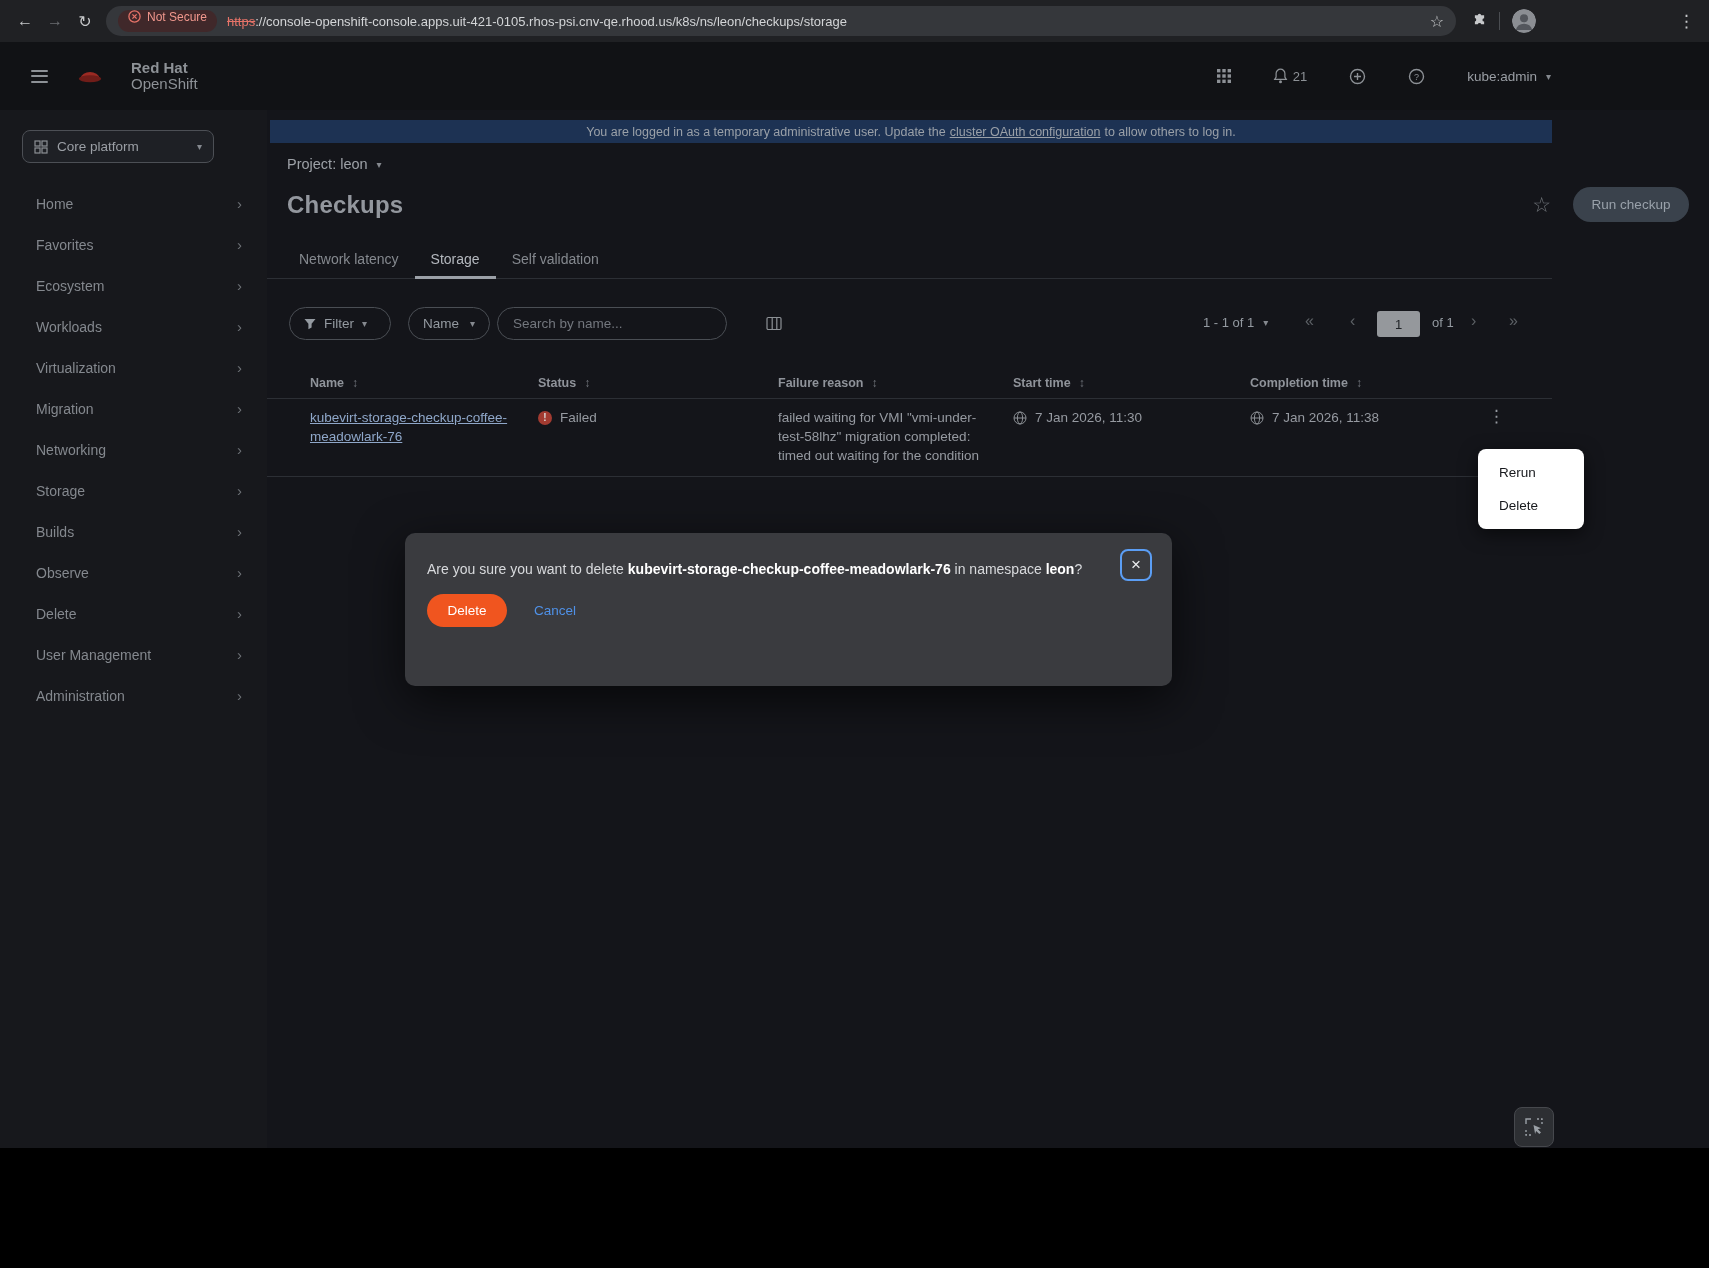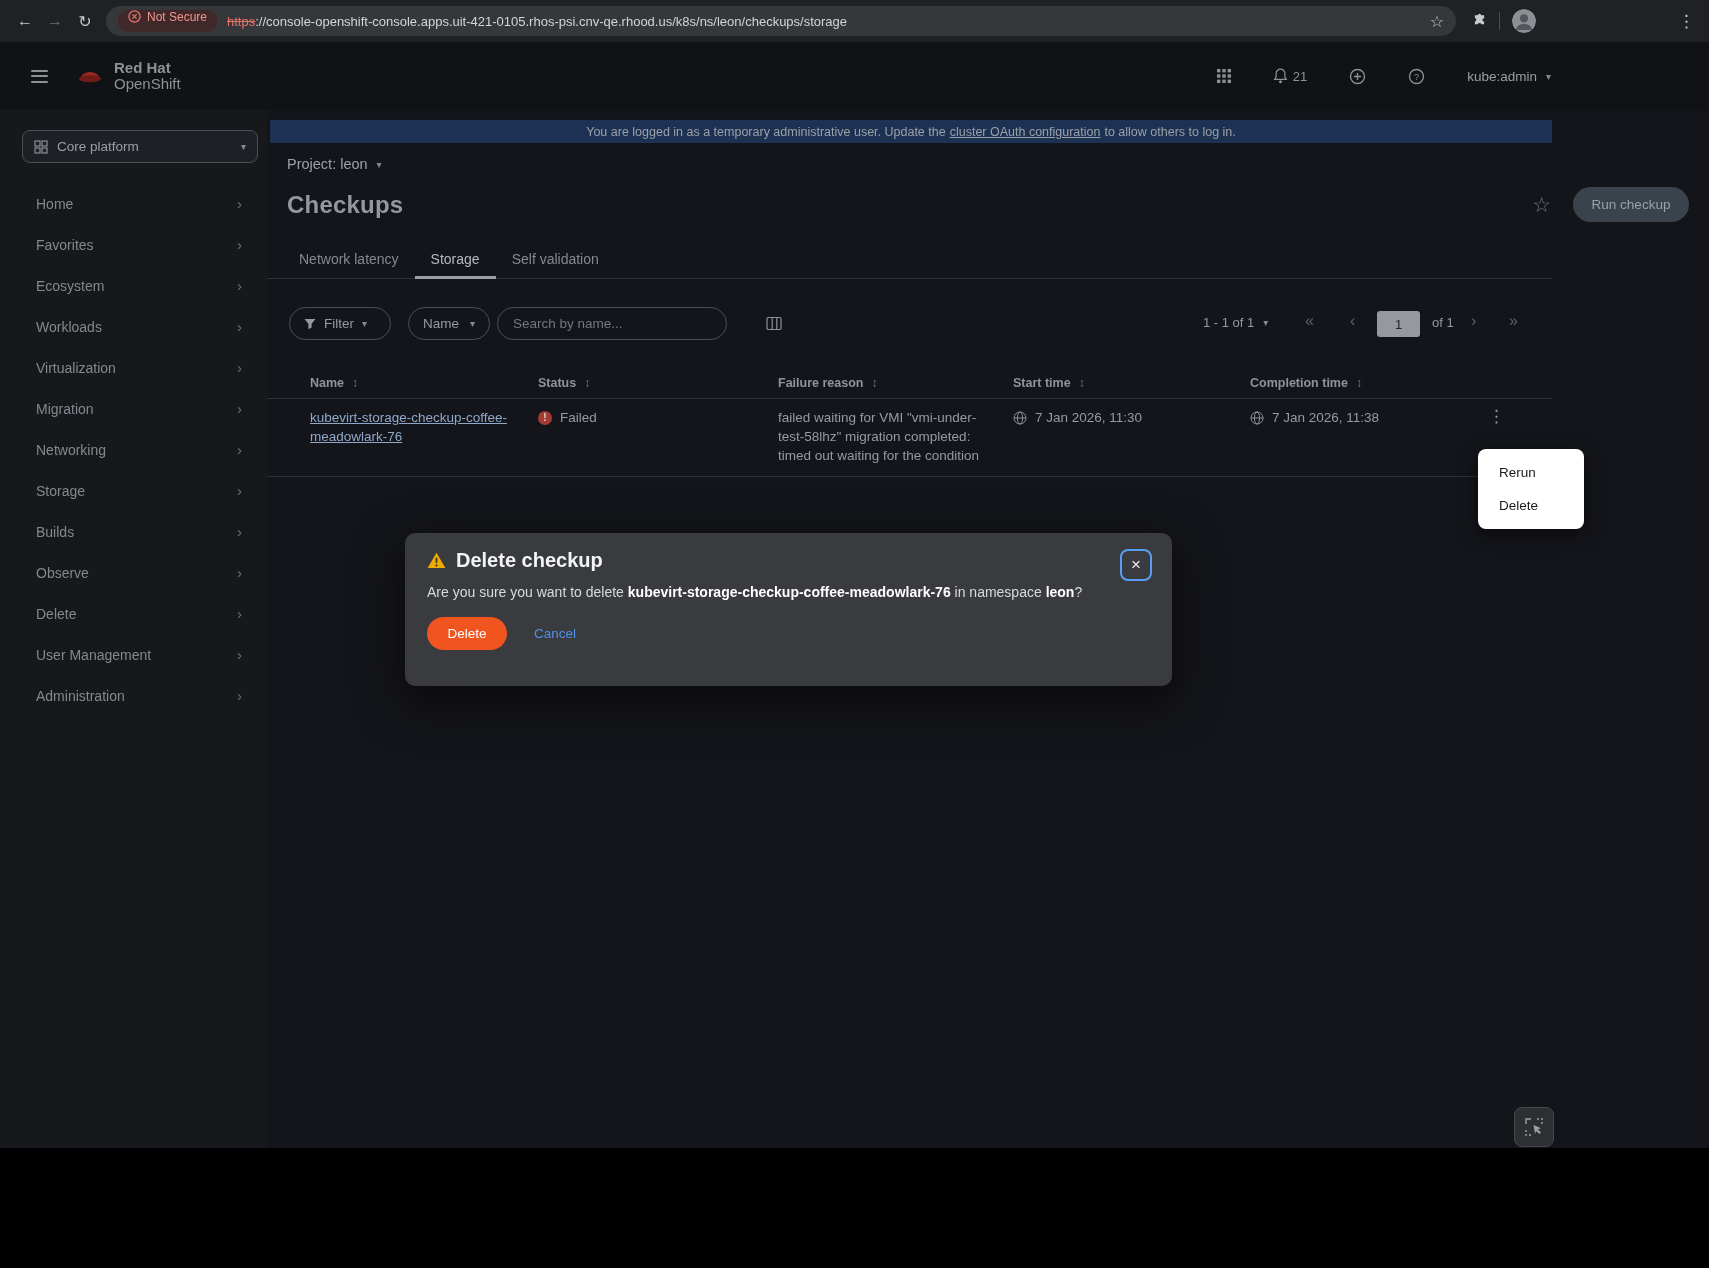--- a/index.html
+++ b/index.html
@@ -24,33 +24,33 @@
   .avatar{width:24px;height:24px;border-radius:50%;overflow:hidden;flex:0 0 auto;}
   .chrome-dots{margin-left:auto;margin-right:14px;font-size:17px;color:#c6c8ca;}
 
   
   .app{position:absolute;top:42px;left:0;width:1709px;height:1106px;background:#14151a;overflow:hidden;}
 
   
   .masthead{position:absolute;top:0;left:0;width:100%;height:68px;background:#111215;display:flex;align-items:center;}
   .hamburger{margin-left:31px;width:17px;display:flex;flex-direction:column;gap:3.5px;cursor:pointer;}
   .hamburger span{height:2px;background:#8d9196;border-radius:1px;}
-  .brand{display:flex;align-items:center;gap:9px;margin-left:27px;}
+  .brand{display:flex;align-items:center;gap:26px;margin-left:27px;}
   .brand-text{line-height:1.08;}
   .brand-line1{font-size:15px;font-weight:bold;color:#8d9196;}
   .brand-line2{font-size:15px;color:#8d9196;}
   .masthead-right{margin-left:auto;margin-right:158px;display:flex;align-items:center;gap:42px;}
   .mh-item{display:flex;align-items:center;gap:5px;color:#8d9196;}
   .notif-count{font-size:13px;color:#8d9196;}
   .user-menu{display:flex;align-items:center;gap:9px;font-size:13.5px;color:#9a9ea4;}
   .caret{font-size:10px;color:#85898f;}
 
   
   .sidebar{position:absolute;top:68px;left:0;width:267px;height:1038px;background:#17181c;}
-  .perspective{margin:20px 0 0 22px;width:236px;height:33px;border:1px solid #4c4f55;border-radius:8px;background:#1e2025;display:flex;align-items:center;padding:0 11px;gap:9px;}
+  .perspective{margin:20px 0 0 22px;width:192px;height:33px;border:1px solid #4c4f55;border-radius:8px;background:#1e2025;display:flex;align-items:center;padding:0 11px;gap:9px;}
   .perspective-label{font-size:13.5px;color:#9b9fa5;flex:1;}
   .nav{margin-top:20px;}
   .nav-item{height:41px;display:flex;align-items:center;justify-content:space-between;padding:0 25px 0 36px;font-size:14px;color:#84888e;cursor:pointer;}
   .nav-chevron{color:#6d7176;font-size:15px;}
 
   
   .main{position:absolute;top:68px;left:267px;width:1442px;height:1038px;background:#14151a;}
   .banner{margin:10px 0 0 3px;width:1282px;height:23px;background:#1d3253;display:flex;align-items:center;justify-content:center;font-size:12.5px;color:#9aa0a8;gap:4px;white-space:nowrap;}
   .banner-link{text-decoration:underline;color:#9aa0a8;cursor:pointer;}
   .project-bar{margin:13px 0 0 20px;display:flex;align-items:center;gap:9px;font-size:14.5px;color:#9da1a7;cursor:pointer;width:max-content;}
@@ -389,28 +389,20 @@
       </div>
     </div>
   </div>
 
   <div class="kebab-popup">
     <div class="kebab-item">Rerun</div>
     <div class="kebab-item">Delete</div>
   </div>
 
   <div class="modal">
-    <div class="modal-head">
-      <svg width="19" height="17" viewBox="0 0 19 17">
-        <path d="M9.5 0.8 18.4 16H0.6z" fill="#f0ab00"></path>
-        <rect x="8.6" y="5.6" width="1.8" height="5.6" rx="0.9" fill="#3a3b3f"></rect>
-        <circle cx="9.5" cy="13.4" r="1.1" fill="#3a3b3f"></circle>
-      </svg>
-      <span class="modal-title">Delete checkup</span>
-    </div>
     <button class="modal-close">
         <span>×</span>
       </button>
     <div class="modal-body">
       <span>Are you sure you want to delete </span><b>kubevirt-storage-checkup-coffee-meadowlark-76</b><span> in namespace </span><b>leon</b><span>?</span>
     </div>
     <div class="modal-foot">
       <button class="delete-btn">Delete</button>
       <span class="cancel-link">Cancel</span>
     </div>

